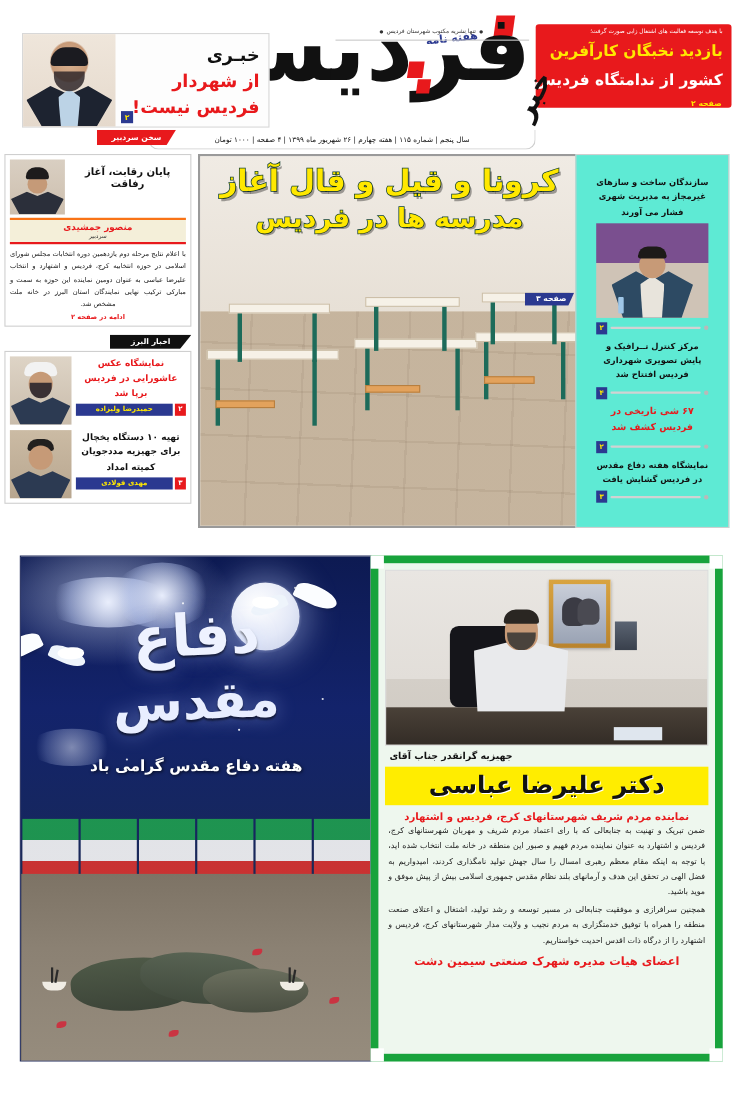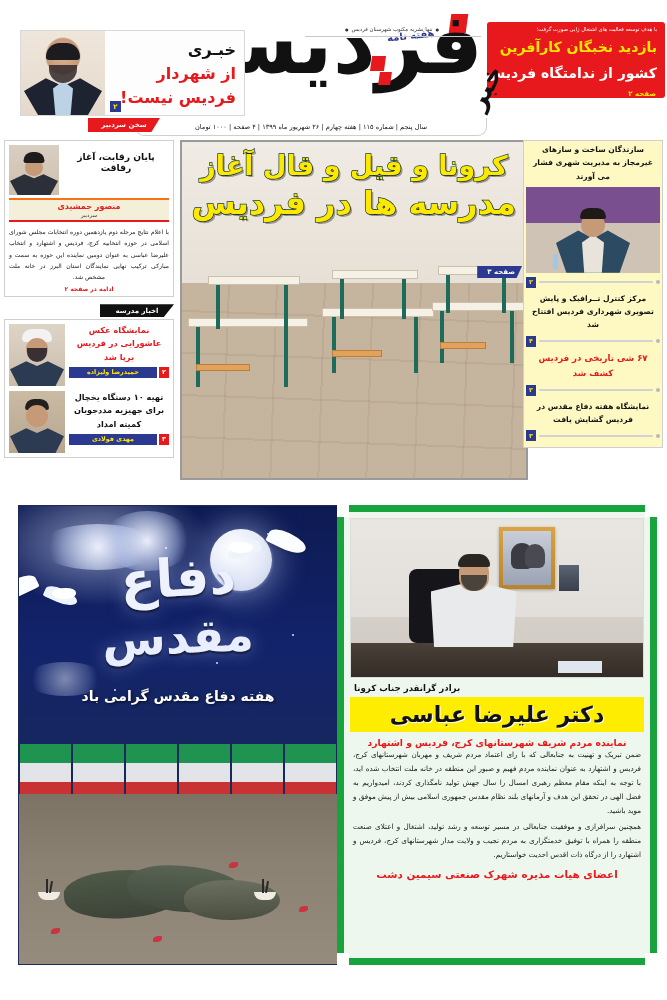--- a/index.html
+++ b/index.html
@@ -193,31 +193,31 @@
                repeating-linear-gradient(2deg,#ded4c6 0 40px,#d4c9ba 40px 42px);
     background-blend-mode:multiply; }
   .desk { position:absolute; }
   .desk .top { position:absolute; left:0; top:0; height:9px; background:#f6f1e7; border:1px solid #cdbfa8; }
   .desk .leg { position:absolute; width:4px; background:#1d6b5a; }
   .desk .seatb { position:absolute; height:7px; background:#e3a25c; border:1px solid #b87f3f; }
   .hero-title-wrap { position:absolute; right:10px; top:8px; left:10px; text-align:center; }
   .hero-l1 { font-size:27px; font-weight:bold; color:#ffe800; line-height:1.22;
     -webkit-text-stroke:1.4px #0b3c2e; paint-order:stroke fill;
     text-shadow:2px 2px 0 rgba(0,0,0,.35); letter-spacing:-.5px; white-space:nowrap;}
-  .hero-l2 { font-size:32px; font-weight:bold; color:#ffe800; line-height:1.28;
+  .hero-l2 { font-size:24px; font-weight:bold; color:#ffe800; line-height:1.28;
     -webkit-text-stroke:1.4px #0b3c2e; paint-order:stroke fill;
     text-shadow:2px 2px 0 rgba(0,0,0,.35); letter-spacing:-.5px; white-space:nowrap;}
   .hero-page {
     position:absolute; right:4px; top:124px; background:#2b3990; color:#fff;
     font-size:7px; font-weight:bold; padding:2px 7px 2px 10px;
     clip-path:polygon(0 0,100% 0,88% 100%,0 100%);
   }
 
   
-  .col-right { position:absolute; right:4px; top:0; width:140px; border:1px solid #cfcfcf; background:#fef9c3; padding:2px; }
+  .col-right { position:absolute; right:4px; top:0; width:140px; border:1px solid #cfcfcf; background:#5eead4; padding:18px; }
   .rn-title { font-size:7.6px; font-weight:bold; color:#111; line-height:1.75; text-align:center; }
   .rn-title.red { color:#e8191c; font-size:8.6px; }
   .rn-photo {
     width:100%; height:86px; margin-top:4px; position:relative; overflow:hidden;
     background:linear-gradient(180deg,#7a4f8f 0 42%,#cfc3b6 42% 100%);
   }
   .rn-photo .pr-body { position:absolute; left:50%; bottom:0; transform:translateX(-50%); width:74px; height:44px; background:#2d4a63; clip-path:polygon(14% 100%,0 32%,30% 4%,50% 22%,70% 4%,100% 32%,86% 100%); }
   .rn-photo .pr-sh { position:absolute; left:50%; bottom:0; transform:translateX(-50%); width:22px; height:38px; background:#e8e4dc; clip-path:polygon(50% 0,100% 20%,90% 100%,10% 100%,0 20%); }
   .rn-photo .pr-face { position:absolute; left:50%; top:26px; transform:translateX(-50%); width:24px; height:24px; background:#c79a77; border-radius:12px; }
   .rn-photo .pr-hair { position:absolute; left:50%; top:21px; transform:translateX(-50%); width:26px; height:11px; background:#1d1a18; border-radius:13px 13px 3px 3px; }
@@ -390,21 +390,21 @@
           <div class="edit-title">پایان رقابت، آغاز رفاقت</div>
         </div>
         <div class="edit-byline">
           <div class="edit-author">منصور جمشیدی</div>
           <div class="edit-role">سردبیر</div>
         </div>
         <div class="edit-body">با اعلام نتایج مرحله دوم یازدهمین دوره انتخابات مجلس شورای اسلامی در حوزه انتخابیه کرج، فردیس و اشتهارد و انتخاب علیرضا عباسی به عنوان دومین نماینده این حوزه به سمت و مبارکی ترکیب نهایی نمایندگان استان البرز در خانه ملت مشخص شد.</div>
         <div class="edit-more">ادامه در صفحه ۲</div>
       </div>
 
-      <div class="akhbar-tab">اخبار مدرسه</div>
+      <div class="akhbar-tab">اخبار البرز</div>
       <div class="short-box">
 
         <div class="short-item">
           <div class="short-photo sp-a">
             <div class="turban"></div>
               <div class="face2"></div>
               <div class="bd"></div>
               <div class="body2"></div>
           </div>
           <div class="short-text">
@@ -608,21 +608,21 @@
           </div>
         <div class="chair"></div>
         <div class="desk2"></div>
         <div class="shirt2"></div>
         <div class="face3"></div>
         <div class="beard3"></div>
         <div class="hair3"></div>
         <div class="paper"></div>
       </div>
 
-      <div class="ga-greet">برادر گرانقدر جناب کرونا</div>
+      <div class="ga-greet">جهیزیه گرانقدر جناب آقای</div>
       <div class="ga-name">دکتر علیرضا عباسی</div>
       <div class="ga-role">نماینده مردم شریف شهرستانهای کرج، فردیس و اشتهارد</div>
       <div class="ga-body">
         <p>ضمن تبریک و تهنیت به جنابعالی که با رای اعتماد مردم شریف و مهربان شهرستانهای کرج، فردیس و اشتهارد به عنوان نماینده مردم فهیم و صبور این منطقه در خانه ملت انتخاب شده اید، با توجه به اینکه مقام معظم رهبری امسال را سال جهش تولید نامگذاری کردند، امیدواریم به فضل الهی در تحقق این هدف و آرمانهای بلند نظام مقدس جمهوری اسلامی بیش از پیش موفق و موید باشید.</p>
         <p>همچنین سرافرازی و موفقیت جنابعالی در مسیر توسعه و رشد تولید، اشتغال و اعتلای صنعت منطقه را همراه با توفیق خدمتگزاری به مردم نجیب و ولایت مدار شهرستانهای کرج، فردیس و اشتهارد را از درگاه ذات اقدس احدیت خواستاریم.</p>
       </div>
       <div class="ga-sign">اعضای هیات مدیره شهرک صنعتی سیمین دشت</div>
     </div>
 
   </div>

